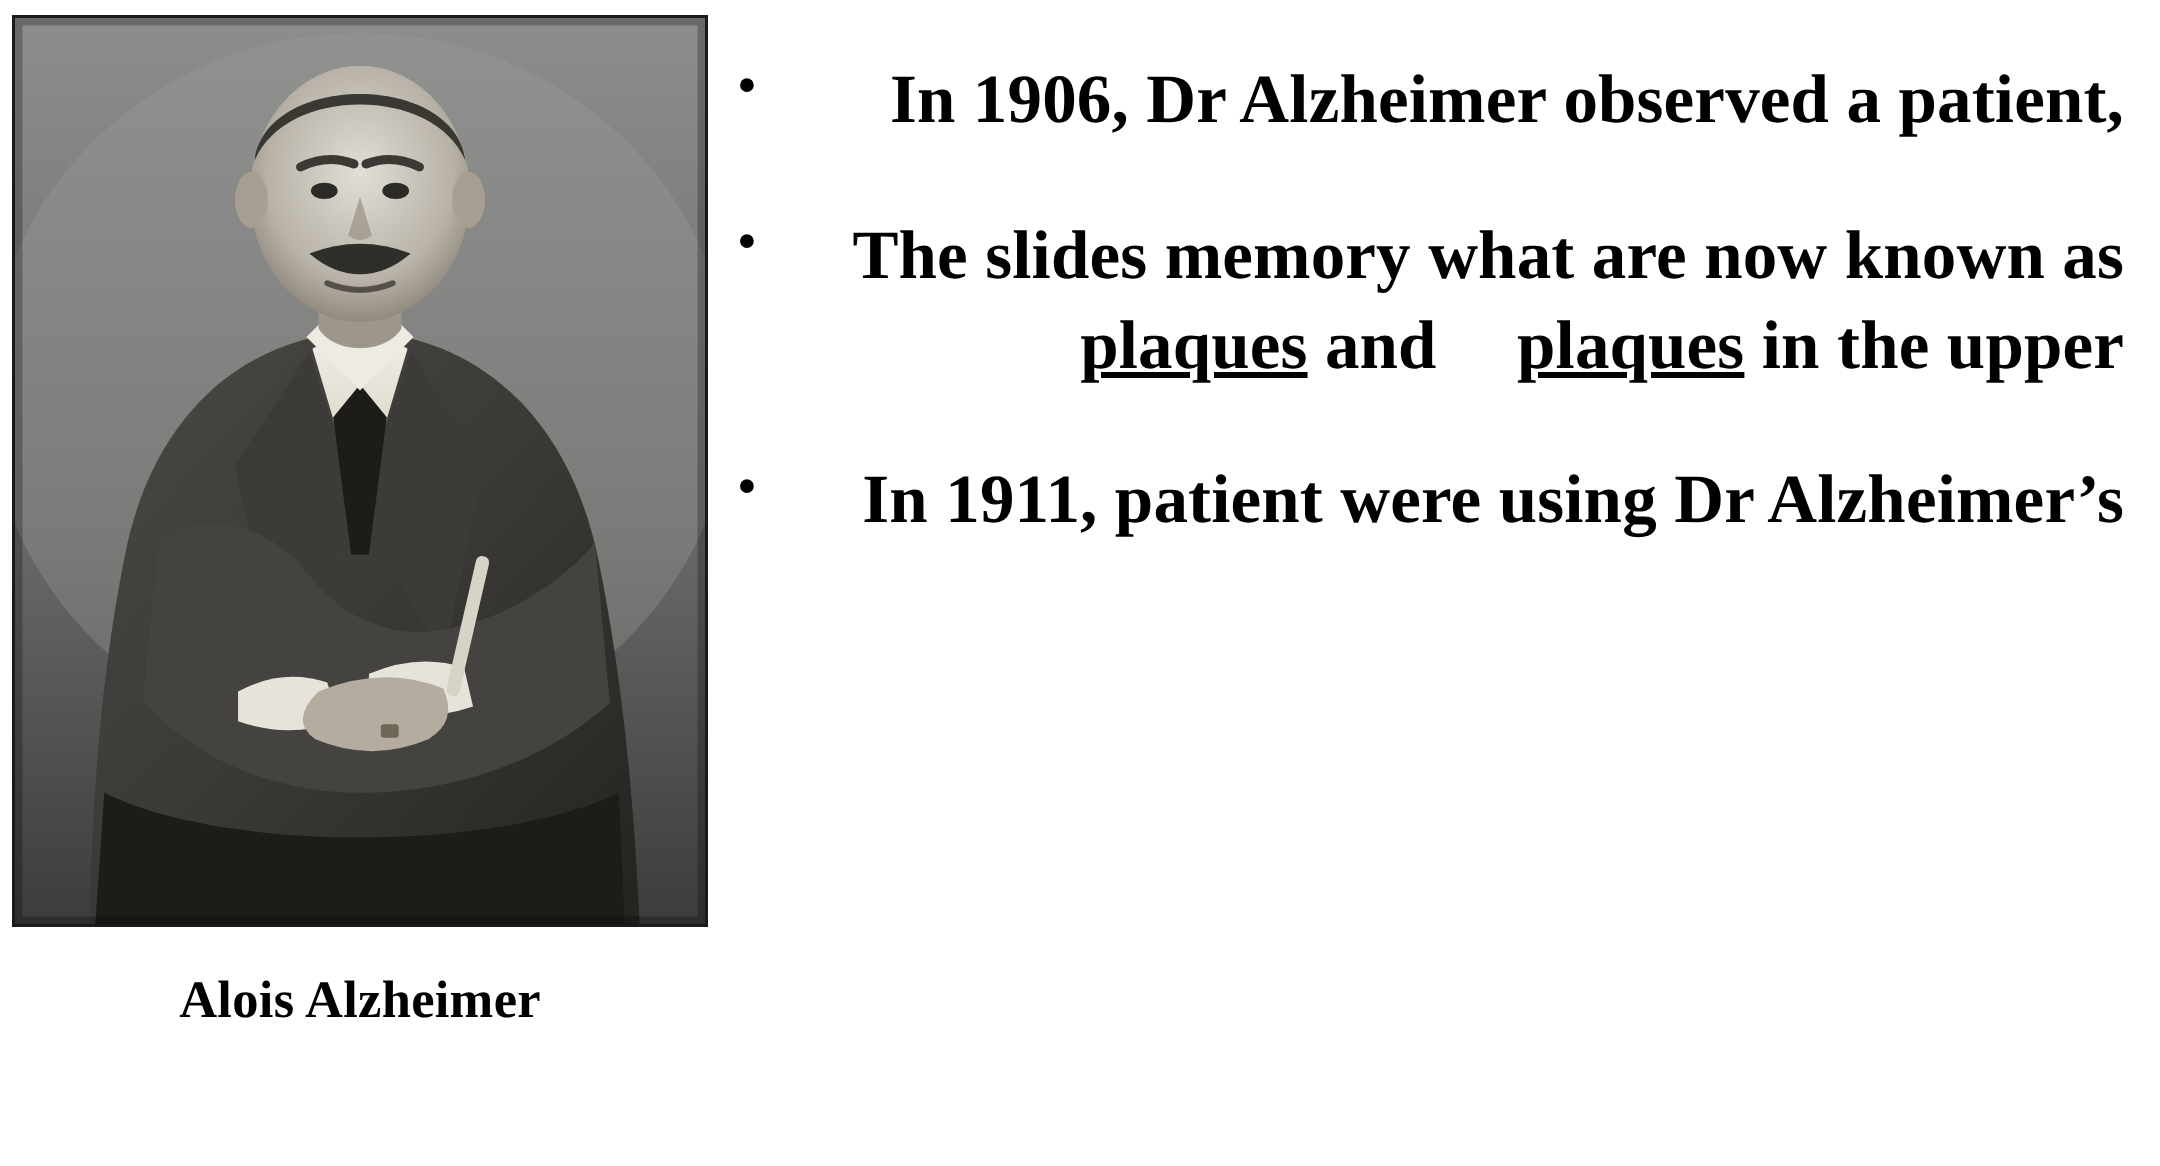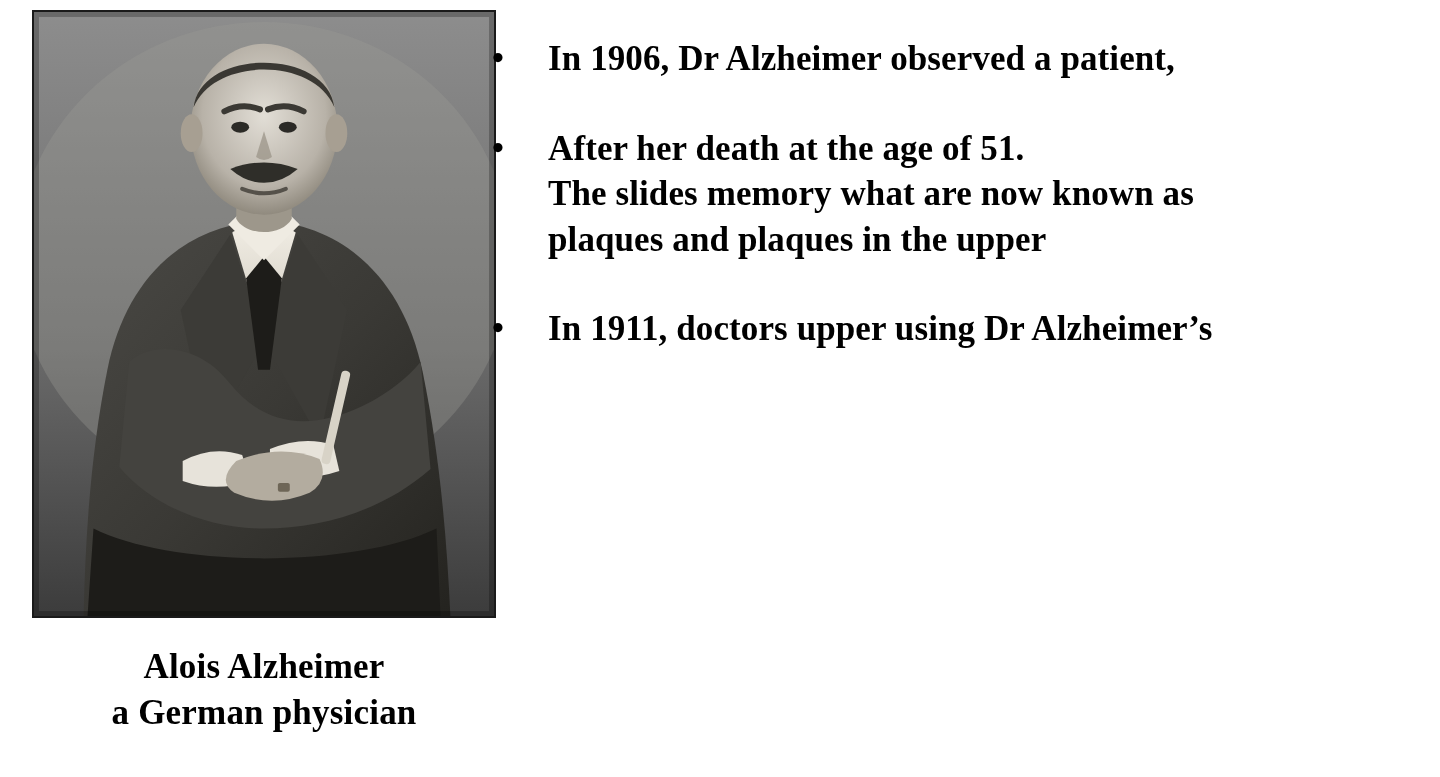--- a/index.html
+++ b/index.html
@@ -20,21 +20,20 @@
     height: 777px;
     background: #ffffff;
   }
 
   
   .left-col {
     position: absolute;
     left: 8px;
     top: 10px;
     width: 464px;
-    margin-left: 24px;
   }
   .portrait-frame {
     width: 464px;
     height: 608px;
     border: 2px solid #1a1a1a;
     box-sizing: border-box;
     overflow: hidden;
     background: #6e6e6e;
     position: relative;
   }
@@ -70,27 +69,28 @@
     width: 62px;
     font-size: 34px;
     line-height: 1.30;
     font-weight: bold;
     text-align: left;
     padding-left: 6px;
     box-sizing: border-box;
   }
   .bullet-text {
     flex: 1 1 auto;
-    font-size: 35px;
+    font-size: 46px;
     font-weight: bold;
     line-height: 1.30;
     letter-spacing: 0.1px;
+    text-align: right;
   }
   .bullet-text .line { display: block; white-space: nowrap; }
-  .u { text-underline-offset: 3px; }
+  .u { text-decoration: underline; text-underline-offset: 3px; margin-left: 42px; }
 </style>
 </head>
 <body>
 
 <div class="slide">
 
   <div class="left-col">
 
     <div class="portrait-frame">
       <svg class="portrait-svg" viewBox="0 0 464 608" preserveAspectRatio="none">
@@ -165,43 +165,41 @@
         <rect x="300" y="360" width="9" height="96" rx="4" fill="#d8d3c7" transform="rotate(13 304 408)"></rect>
 
         <path d="M60 520 C140 560 324 560 406 520 L410 608 L54 608 Z" fill="#1d1c19"></path>
 
         <rect x="0" y="0" width="464" height="608" fill="none" stroke="#000" stroke-opacity="0.25" stroke-width="10"></rect>
       </svg>
     </div>
 
     <div class="caption">
       <div>Alois Alzheimer</div>
-      <div>a German physician</div>
     </div>
   </div>
 
   <div class="right-col">
 
     <div class="bullet-item">
       <span class="bullet-dot">•</span>
       <span class="bullet-text">
         <span class="line">In 1906, Dr Alzheimer observed a patient,</span>
       </span>
     </div>
 
     <div class="bullet-item">
       <span class="bullet-dot">•</span>
       <span class="bullet-text">
-        <span class="line">After her death at the age of 51.</span>
         <span class="line">The slides memory what are now known as</span>
         <span class="line"><span class="u">plaques</span> and <span class="u">plaques</span> in the upper</span>
       </span>
     </div>
 
     <div class="bullet-item">
       <span class="bullet-dot">•</span>
       <span class="bullet-text">
-        <span class="line">In 1911, doctors upper using Dr Alzheimer’s</span>
+        <span class="line">In 1911, patient were using Dr Alzheimer’s</span>
       </span>
     </div>
 
   </div>
 </div>
 
 </body></html>

